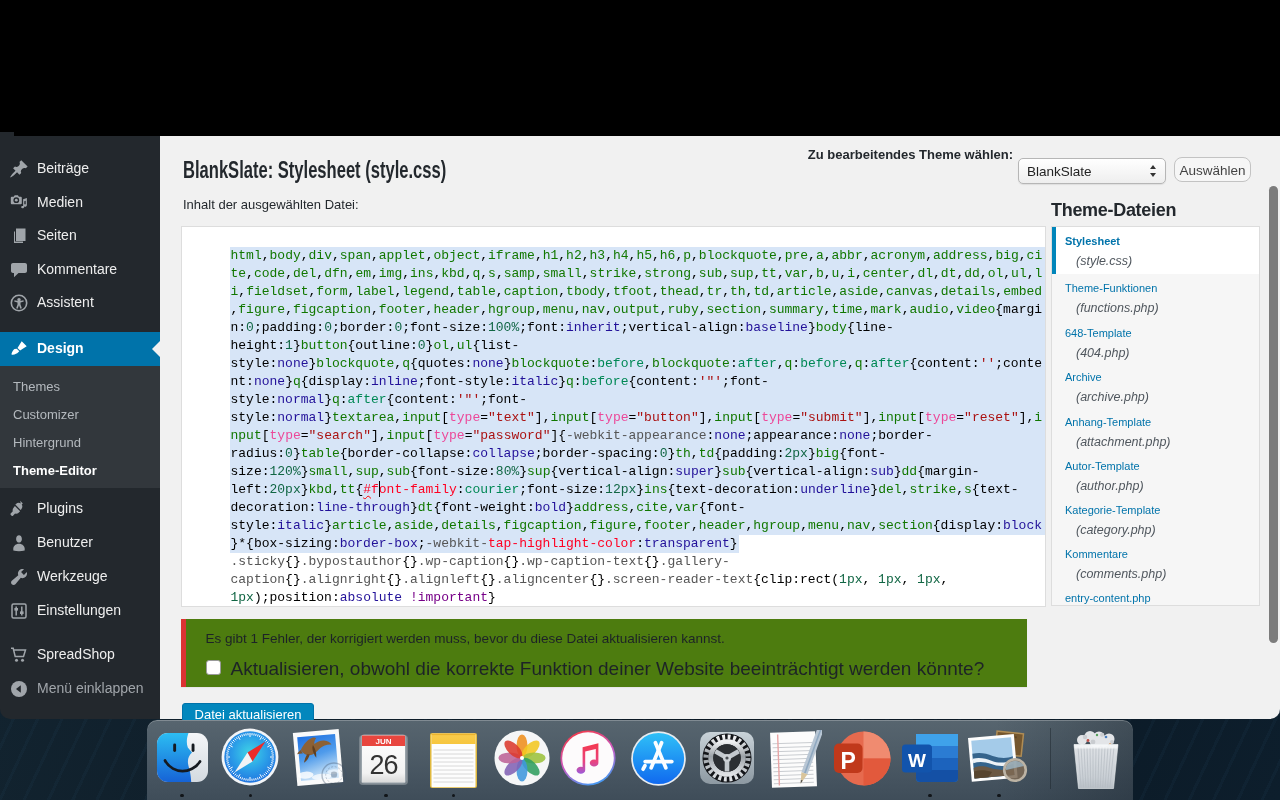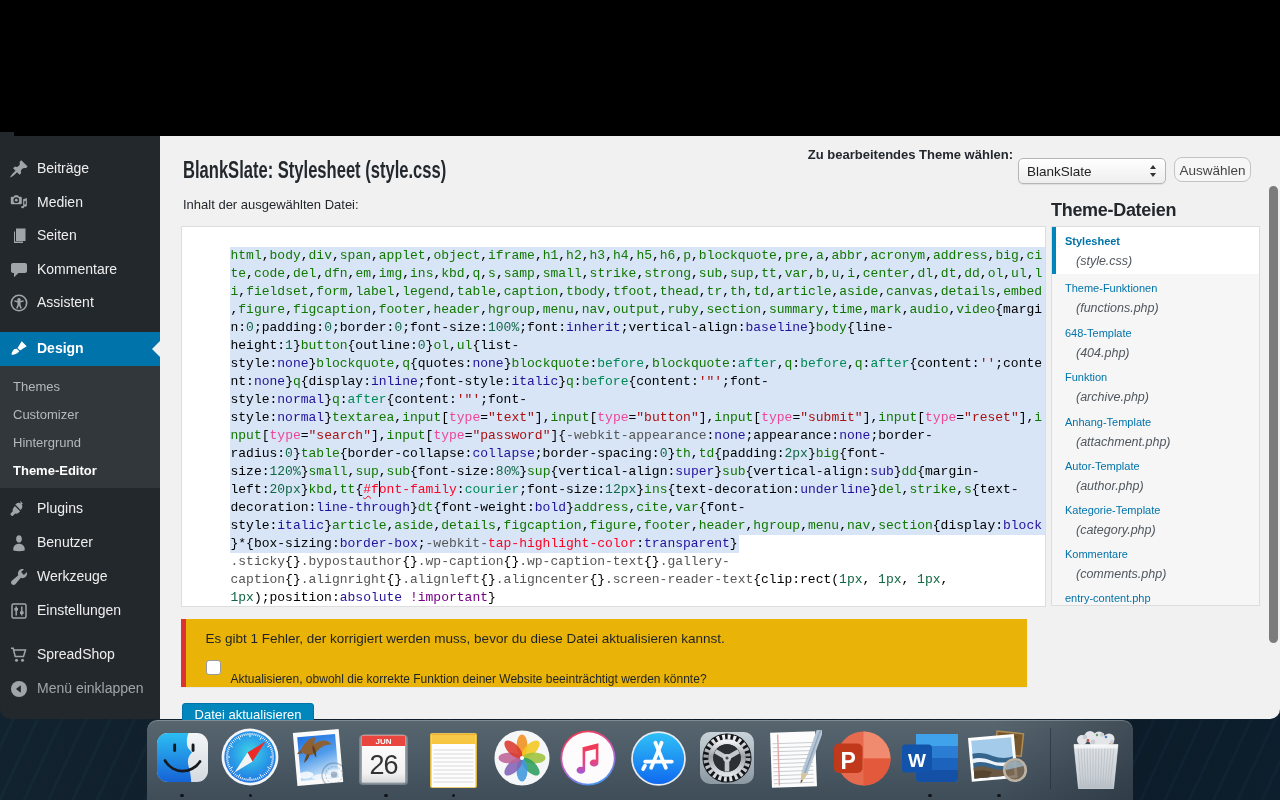--- a/index.html
+++ b/index.html
@@ -40,24 +40,24 @@
 .esq{text-decoration:underline wavy #f00 1px;text-underline-offset:2px}
 #sel1{position:absolute;left:48px;top:19.5px;width:816px;height:288px;background:#d7e5f7}
 #sel2{position:absolute;left:48px;top:307.5px;width:509px;height:18px;background:#d7e5f7}
 #cursor{position:absolute;left:196.7px;top:253.5px;width:1.5px;height:16px;background:#000}
 #files{position:absolute;left:1051px;top:226px;width:209px;height:380px;background:#f6f6f6;border:1px solid #ddd}
 #fhead{position:absolute;left:1051px;top:200px;font-size:18px;font-weight:bold;color:#23282d;letter-spacing:-0.3px}
 .fitem{position:absolute;left:0;width:207px}
 .fitem .lnk{position:absolute;left:13px;top:0;font-size:11px;color:#0073aa;white-space:nowrap}
 .fitem .fn{position:absolute;left:24px;top:19px;font-size:12.5px;font-style:italic;color:#50575e;white-space:nowrap}
 #factive{position:absolute;left:0;top:0;width:207px;height:47px;background:#fff;border-left:4px solid #0085ba}
-#notice{position:absolute;left:180.5px;top:619px;width:846px;height:68px;background:#eab308;border-left:5px solid #dc3232;box-shadow:0 1px 1px rgba(0,0,0,.04)}
+#notice{position:absolute;left:180.5px;top:619px;width:846px;height:68px;background:#4d7c0f;border-left:5px solid #dc3232;box-shadow:0 1px 1px rgba(0,0,0,.04)}
 #notice .l1{position:absolute;left:20px;top:12px;font-size:13.5px;color:#1d2327}
 #notice .cb{position:absolute;left:20px;top:41px;width:15px;height:15px;background:#fff;border:1px solid #9a9a9a;border-radius:3px}
-#notice .l2{position:absolute;left:45px;top:53px;font-size:12px;color:#1d2327}
+#notice .l2{position:absolute;left:45px;top:39px;font-size:19px;color:#1d2327}
 #updbtn{position:absolute;left:182px;top:702.5px;width:132px;height:30px;background:#0287bd;
  border:1px solid #0073aa;border-radius:3px;color:#fff;font-size:13px;text-align:center;padding-top:3px}
 #thumb{position:absolute;left:1269px;top:186px;width:9px;height:457px;background:#7c7c7c;border-radius:5px}
 #dock{left:147px;top:720px;width:986px;height:80px;border-radius:10px 10px 0 0;
  background:linear-gradient(90deg,rgba(0,0,0,0) 0%,rgba(0,0,0,0) 86%,rgba(8,18,28,0.28) 100%),linear-gradient(180deg,#57656f 0%,#4d5b66 45%,#45535f 75%,#3f4d59 100%);
  box-shadow:inset 0 1px 0 rgba(255,255,255,.25)}
 #docksep{position:absolute;left:1050px;top:728px;width:1px;height:61px;background:rgba(25,33,41,.45)}
 .dot{position:absolute;top:793.8px;width:3.5px;height:3.5px;border-radius:50%;background:#111519}
 .ic{position:absolute}
 </style></head><body>
@@ -186,21 +186,21 @@
   </div>
 <div class="fitem" style="left:1052px;top:282px;position:absolute">
     <span class="lnk" style="">Theme-Funktionen</span>
     <span class="fn">(functions.php)</span>
   </div>
 <div class="fitem" style="left:1052px;top:326.5px;position:absolute">
     <span class="lnk" style="">648-Template</span>
     <span class="fn">(404.php)</span>
   </div>
 <div class="fitem" style="left:1052px;top:371px;position:absolute">
-    <span class="lnk" style="">Funktion</span>
+    <span class="lnk" style="">Archive</span>
     <span class="fn">(archive.php)</span>
   </div>
 <div class="fitem" style="left:1052px;top:415.5px;position:absolute">
     <span class="lnk" style="">Anhang-Template</span>
     <span class="fn">(attachment.php)</span>
   </div>
 <div class="fitem" style="left:1052px;top:459.5px;position:absolute">
     <span class="lnk" style="">Autor-Template</span>
     <span class="fn">(author.php)</span>
   </div>

